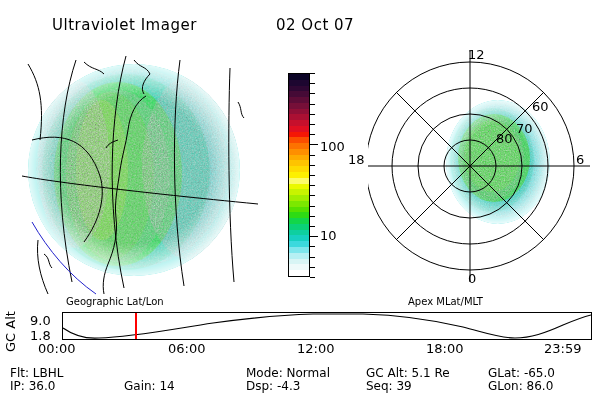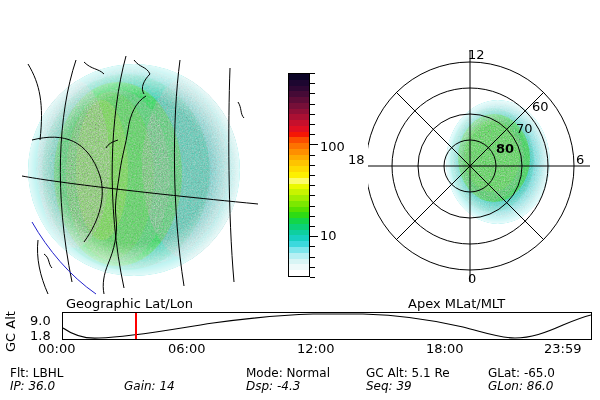--- a/index.html
+++ b/index.html
@@ -35,48 +35,50 @@
     font-size:13px;text-align:center;white-space:nowrap;
   }
   .cbar-title sup{font-size:9px;vertical-align:super;}
 
   
   .polar-panel{left:368px;top:44px;width:230px;height:252px;}
   .polar-lab{position:absolute;font-size:13px;line-height:13px;}
 
   
   .orbit-wrap{left:0;top:296px;width:600px;height:58px;}
-  .orbit-cap{position:absolute;font-size:13px;top:0px;}
+  .orbit-cap{position:absolute;font-size:10px;top:0px;}
   .orbit-cap.geo{left:66px;}
   .orbit-cap.apex{left:408px;}
   .orbit-ylab{
     position:absolute;left:-12px;top:28px;width:44px;
     transform:rotate(-90deg);transform-origin:center center;
     font-size:13px;text-align:center;
   }
   .orbit-tick{position:absolute;left:30px;font-size:13px;line-height:13px;}
   .orbit-box{position:absolute;left:62px;top:16px;width:530px;height:28px;border:1px solid #000;box-sizing:border-box;}
   .orbit-marker{position:absolute;top:17px;width:2px;height:26px;background:#ff0000;}
   .time-axis{position:absolute;top:46px;left:0;width:600px;height:16px;text-align:right;}
   .time-lab{position:absolute;font-size:13px;line-height:13px;}
 
   
   .status{left:0;top:362px;width:600px;height:36px;}
   .status-row{position:absolute;left:0;width:600px;height:16px;font-size:12px;}
   .status-row.r0{top:4px;}
-  .status-row.r1{top:17px;font-style:italic;}
+  .status-row.r1{top:17px;}
   .st{position:absolute;white-space:pre;}
   .c0{left:10px;} .c1{left:124px;} .c2{left:246px;} .c3{left:366px;} .c4{left:488px;}
 </style>
 </head>
 <body>
 
 <div class="root">
 
   <div class="abs header">
+    <div class="abs hdr-title">Ultraviolet Imager</div>
+    <div class="abs hdr-date">02 Oct 07</div>
   </div>
 
   <div class="abs globe-panel">
     <svg class="globe-svg" width="252" height="252" viewBox="0 0 252 252">
       <defs>
         <clipPath id="diskClip">
             <circle cx="120" cy="126" r="106"></circle>
           </clipPath>
         <radialGradient id="haze" cx="50%" cy="50%" r="50%">
           <stop offset="70%" stop-color="#ffffff" stop-opacity="0"></stop>
@@ -260,21 +262,21 @@
       </g>
     </svg>
 
     <div class="polar-lab" style="left:100px;top:4px;">12</div>
     <div class="polar-lab" style="left:-20px;top:109px;">18</div>
     <div class="polar-lab" style="left:208px;top:109px;">6</div>
     <div class="polar-lab" style="left:100px;top:228px;">0</div>
 
     <div class="polar-lab" style="left:164px;top:56px;">60</div>
     <div class="polar-lab" style="left:148px;top:78px;">70</div>
-    <div class="polar-lab" style="left:128px;top:98px;font-weight:bold;">80</div>
+    <div class="polar-lab" style="left:128px;top:88px;">80</div>
   </div>
 
   <div class="abs orbit-wrap">
     <div class="orbit-cap geo">Geographic Lat/Lon</div>
     <div class="orbit-cap apex">Apex MLat/MLT</div>
 
     <div class="orbit-ylab">GC Alt</div>
     <div class="orbit-tick" style="top:18px;">9.0</div>
     <div class="orbit-tick" style="top:33px;">1.8</div>
 

